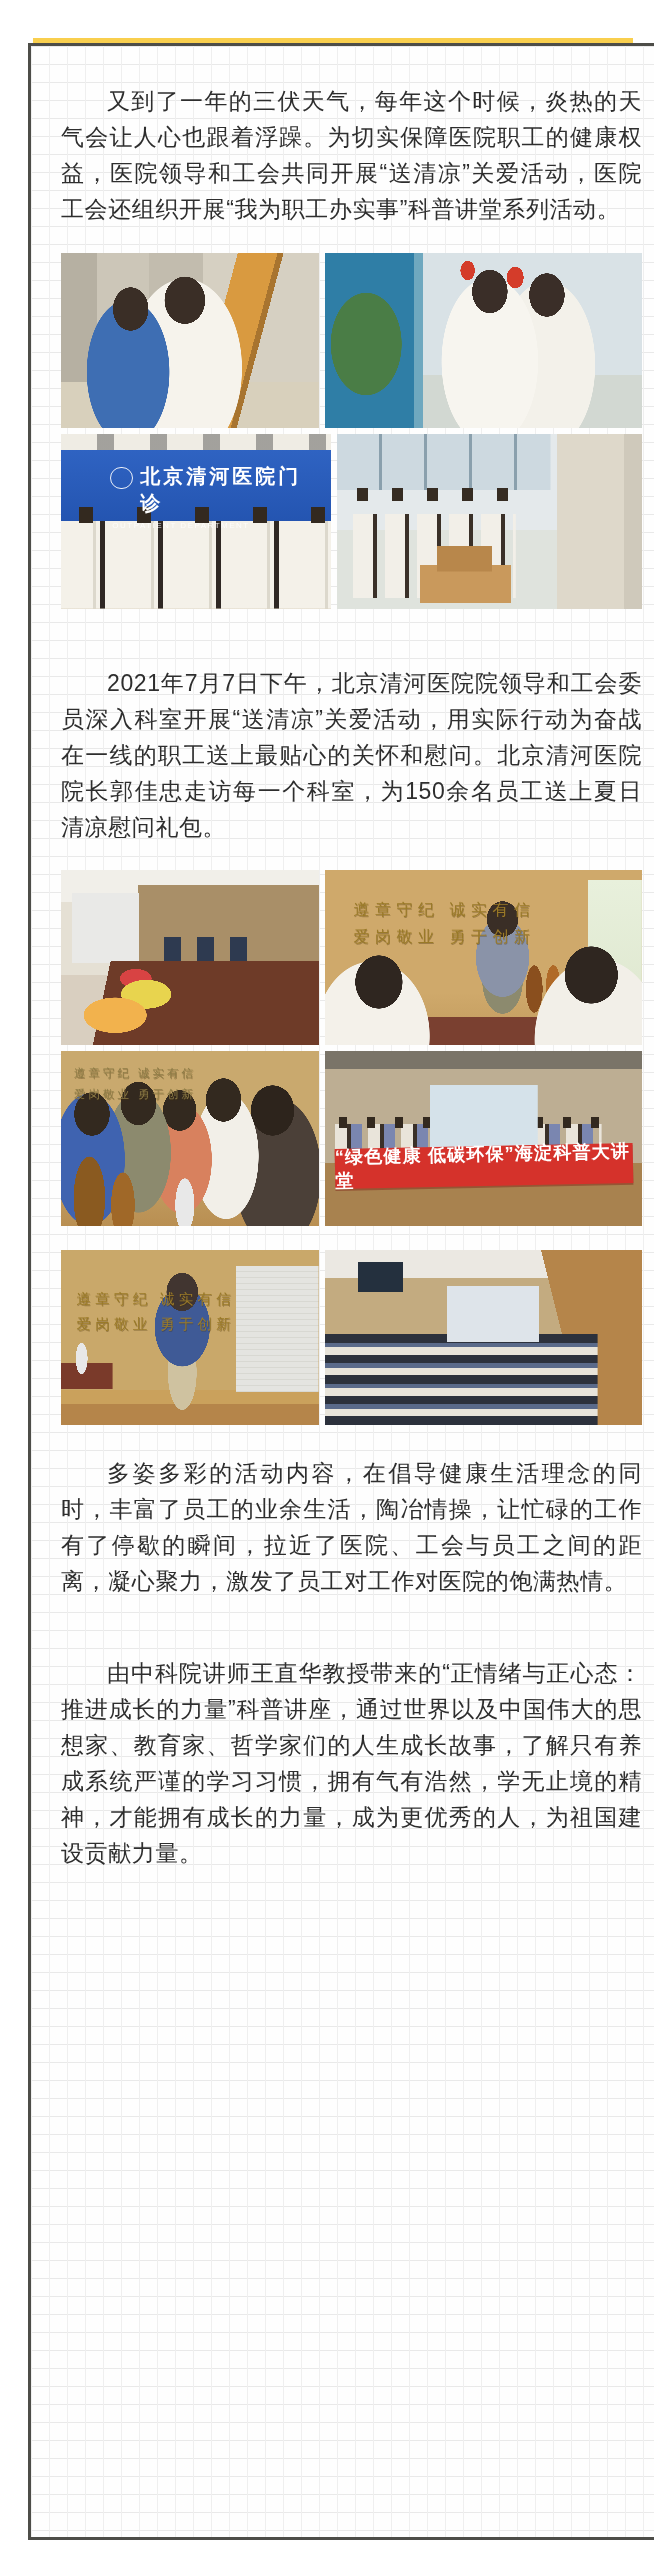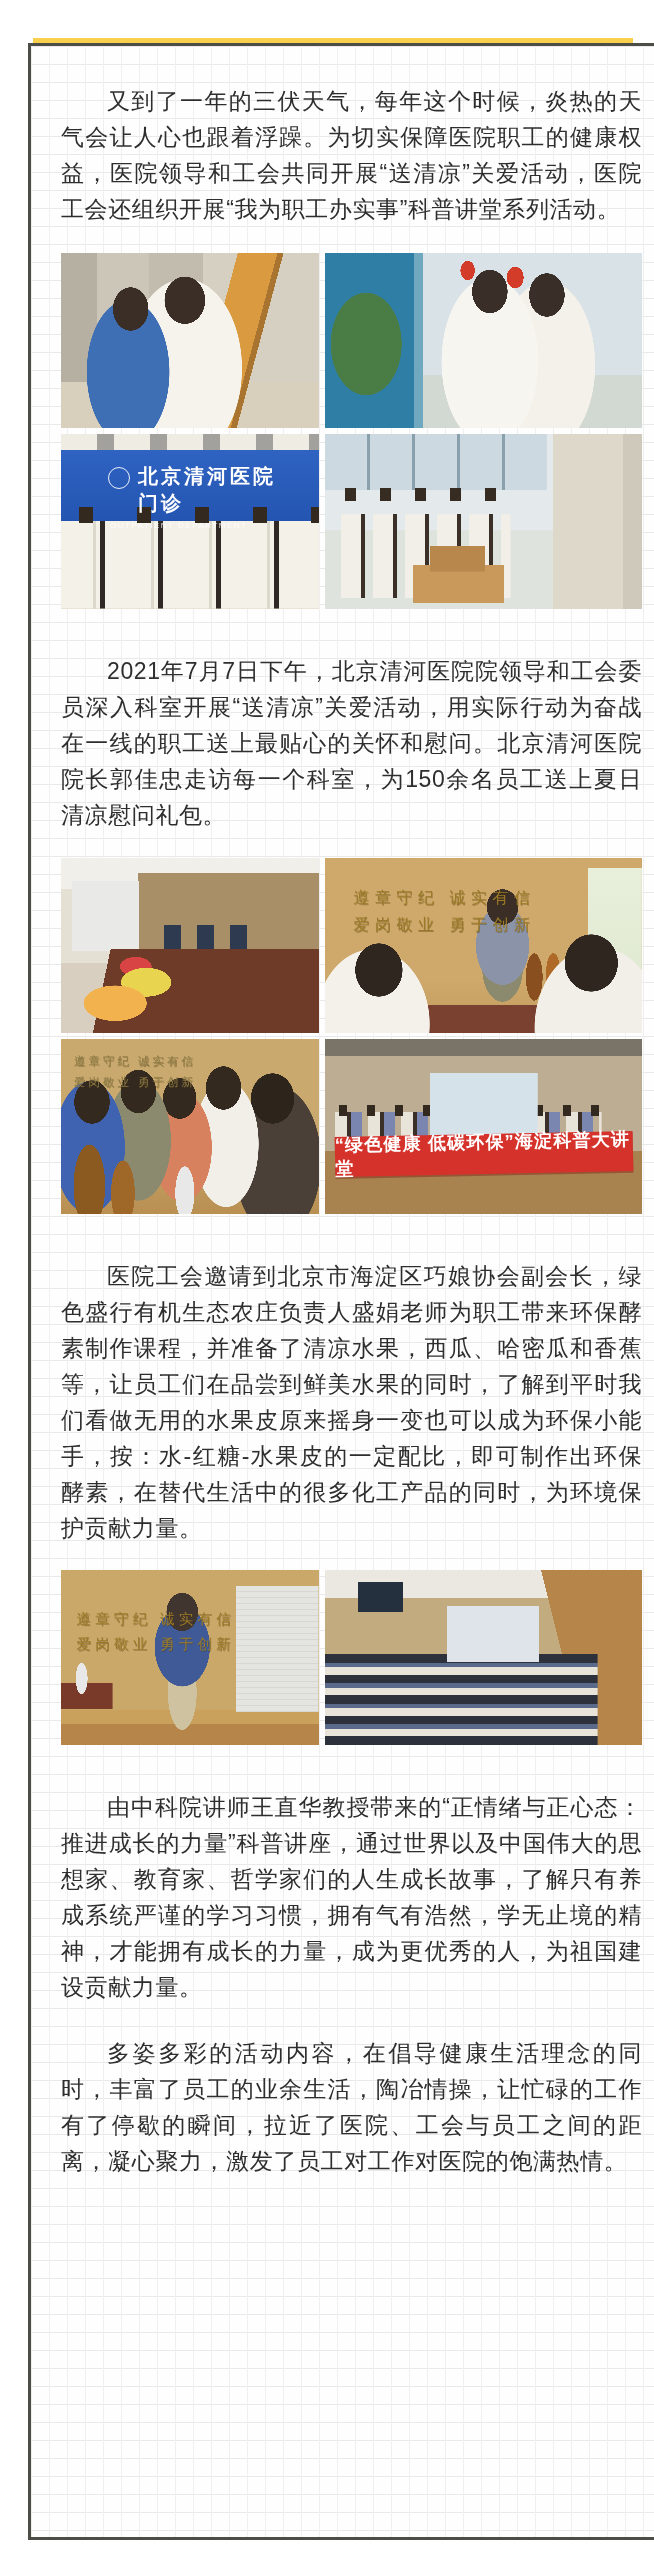--- a/index.html
+++ b/index.html
@@ -9,21 +9,21 @@
   .sheet{position:absolute;left:28px;top:43px;width:644px;height:2497px;box-sizing:border-box;
          border:3px solid #4D4D48;
          background:
            repeating-linear-gradient(to right,#efefef 0 0.6px,transparent 0.6px 18px),
            repeating-linear-gradient(to bottom,#e9e9e9 0 0.6px,transparent 0.6px 18px),
            #fefefe;
          padding:37px 27px 0 30px;overflow:hidden;}
   .para{margin:30px 0 0;font-size:23px;line-height:36px;color:#2e2e2e;letter-spacing:0.6px;
         text-align:justify;text-indent:2em;font-weight:500;}
   .para:first-child{margin-top:0;}
-  .para.after-photos{margin-top:44px;}
+  .para.after-photos{margin-top:56px;}
   .photo-row{display:flex;gap:6px;margin-top:25.5px;}
   .photo-row + .photo-row{margin-top:6px;}
   .photo-row.tight{margin-top:24px;}
   .photo{position:relative;height:175px;overflow:hidden;flex:1 1 0;}
   .photo.pa{flex:0 0 258px;}
   
   .ph-r1l{background:
     radial-gradient(18px 22px at 27% 32%,#3a2e26 0 98%,transparent 99%),
     radial-gradient(42px 73px at 26% 68%,#3e6eb3 0 98%,transparent 99%),
     radial-gradient(20.6px 24px at 48% 27%,#3a2e26 0 98%,transparent 99%),
@@ -46,21 +46,21 @@
     linear-gradient(90deg,#2f7ea6 0 28%,#6fa8bf 28% 31%,transparent 31%),
     linear-gradient(180deg,#d9e2e6 0 70%,#d2d8d2 70%),
     #e3e9ec;}
   
   .ph-r2l{background:
     repeating-linear-gradient(90deg,transparent 0 36px,rgba(70,70,70,.45) 36px 53px) 0 0/100% 16px no-repeat,
     repeating-linear-gradient(90deg,transparent 0 18px,#33291f 18px 32px,transparent 32px 58px) 0 46%/100% 16px no-repeat,
     repeating-linear-gradient(90deg,#f4f1e9 0 32px,#dcd8cc 32px 35px,#f4f1e9 35px 39px,#2f2824 39px 44px,#f4f1e9 44px 58px) 0 100%/100% 50% no-repeat,
     linear-gradient(180deg,#efece4 0 9%,transparent 9%),
     linear-gradient(180deg,#2f63c2 0,#1e4da8 100%) 0 16px/100% 62% no-repeat,
-    linear-gradient(180deg,#efe9db 0,#ded6c4 100%);}
+    linear-gradient(180deg,#efe9db 0,#ded6c4 100%); padding-left: 12px;}
   .sign{position:absolute;left:19%;top:17%;width:72%;color:#fff;}
   .sign-logo{position:absolute;left:-2.4px;top:3.6px;width:20.6px;height:20.6px;border:1.8px solid rgba(255,255,255,.9);
              border-radius:50%;}
   .sign-cn{display:block;margin-left:28px;font-size:20px;font-weight:bold;letter-spacing:3px;}
   .sign-en{display:block;margin-top:3.6px;font-size:8px;letter-spacing:1.5px;color:rgba(255,255,255,.85);}
   
   .ph-r2r{background:
     linear-gradient(#b8874b 0 0) 40% 75%/55px 25.5px no-repeat,
     linear-gradient(#c9995c 0 0) 39% 96%/91px 38px no-repeat,
     repeating-linear-gradient(90deg,transparent 0 12px,#362c22 12px 23px,transparent 23px 35px) 6% 34%/56% 13.3px no-repeat,
@@ -187,30 +187,29 @@
         <div class="slogan s-r4">
           <div>遵章守纪 诚实有信</div>
           <div>爱岗敬业 勇于创新</div>
         </div>
       </div>
       <div class="photo pb ph-r4r">
         <div class="banner">“绿色健康 低碳环保”海淀科普大讲堂</div>
       </div>
     </div>
 
-    <p class="para after-photos">医院工会邀请到北京市海淀区巧娘协会副会长，绿色盛行有机生态农庄负责人盛娟老师为职工带来环保酵素制作课程，并准备了清凉水果，西瓜、哈密瓜和香蕉等，让员工们在品尝到鲜美水果的同时，了解到平时我们看做无用的水果皮原来摇身一变也可以成为环保小能手，按：水-红糖-水果皮的一定配比，即可制作出环保酵素，在替代生活中的很多化工产品的同时，为环境保护贡献力量。</p>
 
     <div class="photo-row tight">
       <div class="photo pa ph-r5l">
         <div class="slogan s-r5">
           <div>遵章守纪 诚实有信</div>
           <div>爱岗敬业 勇于创新</div>
         </div>
       </div>
       <div class="photo pb ph-r5r"></div>
     </div>
 
+    <p class="para">多姿多彩的活动内容，在倡导健康生活理念的同时，丰富了员工的业余生活，陶冶情操，让忙碌的工作有了停歇的瞬间，拉近了医院、工会与员工之间的距离，凝心聚力，激发了员工对工作对医院的饱满热情。</p>
     <p class="para after-photos">由中科院讲师王直华教授带来的“正情绪与正心态：推进成长的力量”科普讲座，通过世界以及中国伟大的思想家、教育家、哲学家们的人生成长故事，了解只有养成系统严谨的学习习惯，拥有气有浩然，学无止境的精神，才能拥有成长的力量，成为更优秀的人，为祖国建设贡献力量。</p>
-    <p class="para">多姿多彩的活动内容，在倡导健康生活理念的同时，丰富了员工的业余生活，陶冶情操，让忙碌的工作有了停歇的瞬间，拉近了医院、工会与员工之间的距离，凝心聚力，激发了员工对工作对医院的饱满热情。</p>
 
   </div>
 </div>
 
 
 </body></html>

